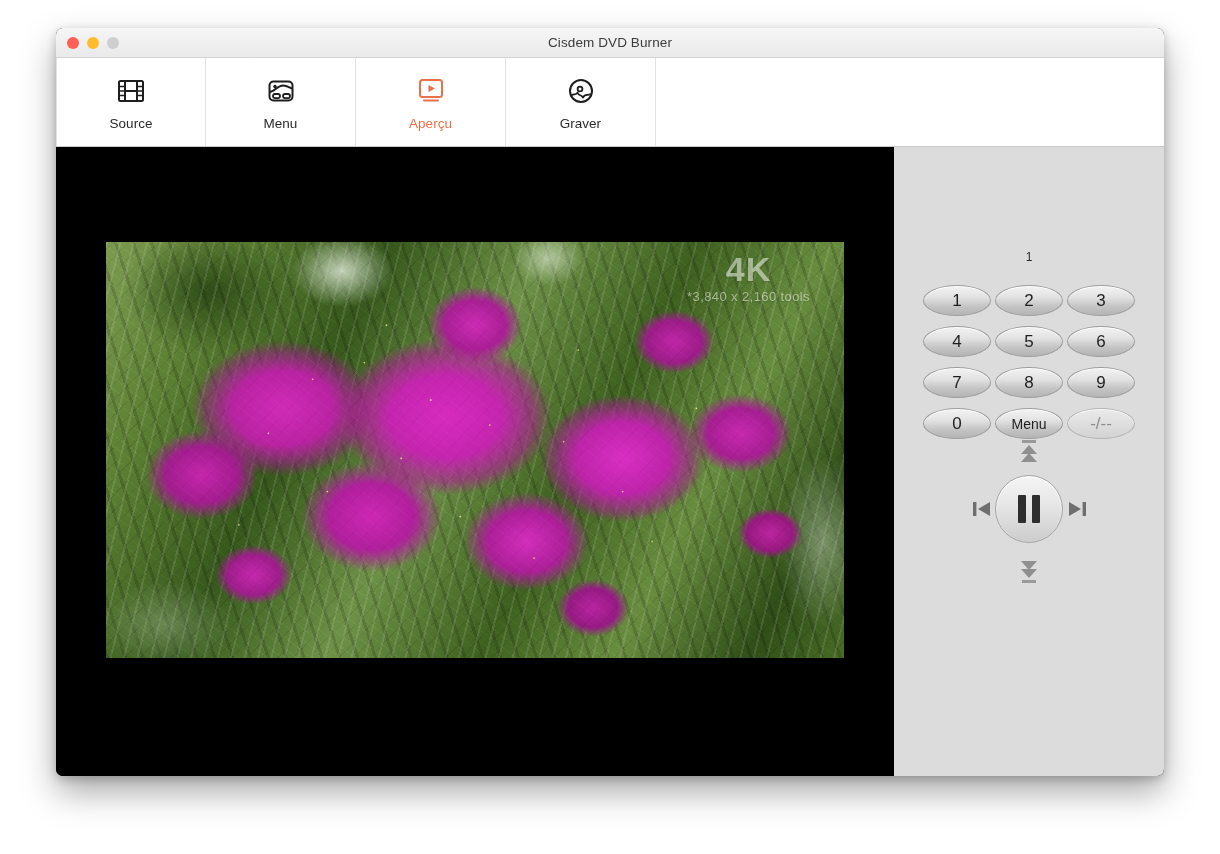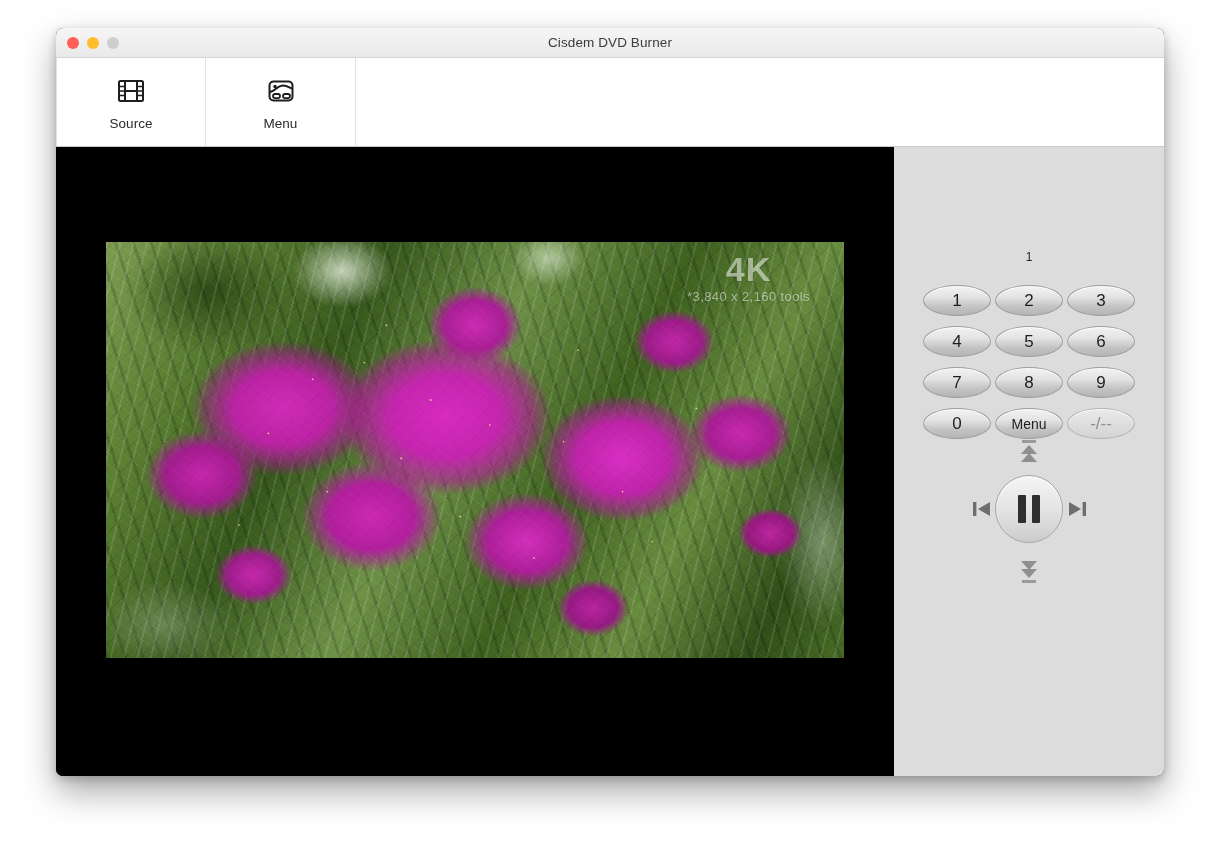--- a/index.html
+++ b/index.html
@@ -327,21 +327,41 @@
             <rect x="4.5" y="6.5" width="23" height="19" rx="4" fill="none" stroke="#1e1e1e" stroke-width="2"></rect>
             <circle cx="10" cy="11.5" r="1.7" fill="#1e1e1e"></circle>
             <path d="M4.5 17 C 10 17, 12 10.5, 18 10.5 C 23 10.5, 25 13.5, 27.5 13.5" fill="none" stroke="#1e1e1e" stroke-width="2"></path>
             <rect x="8" y="19" width="7" height="4.2" rx="2.1" fill="none" stroke="#1e1e1e" stroke-width="1.8"></rect>
             <rect x="18" y="19" width="7" height="4.2" rx="2.1" fill="none" stroke="#1e1e1e" stroke-width="1.8"></rect>
           </svg>
         </span>
         <span class="tool-label">Menu</span>
       </div>
 
-
+      <div class="tool active">
+        <span class="tool-icon">
+          <svg width="34" height="34" viewBox="0 0 34 34">
+            <rect x="6" y="6" width="22" height="17" rx="2.5" fill="none" stroke="#e8714a" stroke-width="2"></rect>
+            <path d="M14.5 11 L 21 14.5 L 14.5 18 Z" fill="#e8714a"></path>
+            <line x1="10" y1="26.5" x2="24" y2="26.5" stroke="#e8714a" stroke-width="2" stroke-linecap="round"></line>
+          </svg>
+        </span>
+        <span class="tool-label">Aperçu</span>
+      </div>
+
+      <div class="tool">
+        <span class="tool-icon">
+          <svg width="32" height="32" viewBox="0 0 32 32">
+            <circle cx="16" cy="16" r="11" fill="none" stroke="#1e1e1e" stroke-width="2"></circle>
+            <circle cx="15" cy="14" r="2.4" fill="none" stroke="#1e1e1e" stroke-width="1.8"></circle>
+            <path d="M6.2 20.5 C 9 18, 11 21, 12.5 17.5 C 14 21.5, 16 19, 18 22.5 C 20 18.5, 23 21, 25.8 19" fill="none" stroke="#1e1e1e" stroke-width="1.8" stroke-linejoin="round"></path>
+          </svg>
+        </span>
+        <span class="tool-label">Graver</span>
+      </div>
 
       <div class="toolbar-filler"></div>
     </div>
 
     <div class="body-split">
 
       <div class="stage">
 
         <div class="video-frame">
           <div class="photo-bg"></div>

